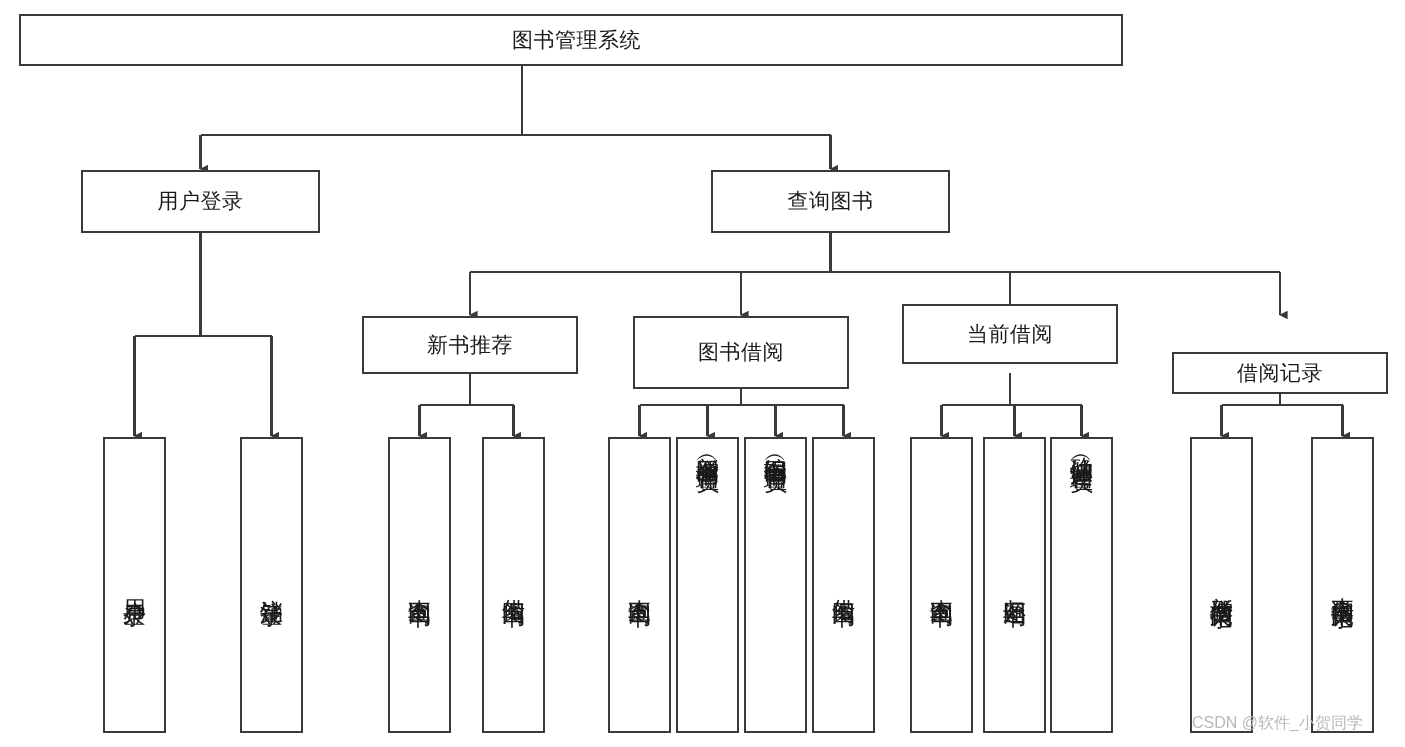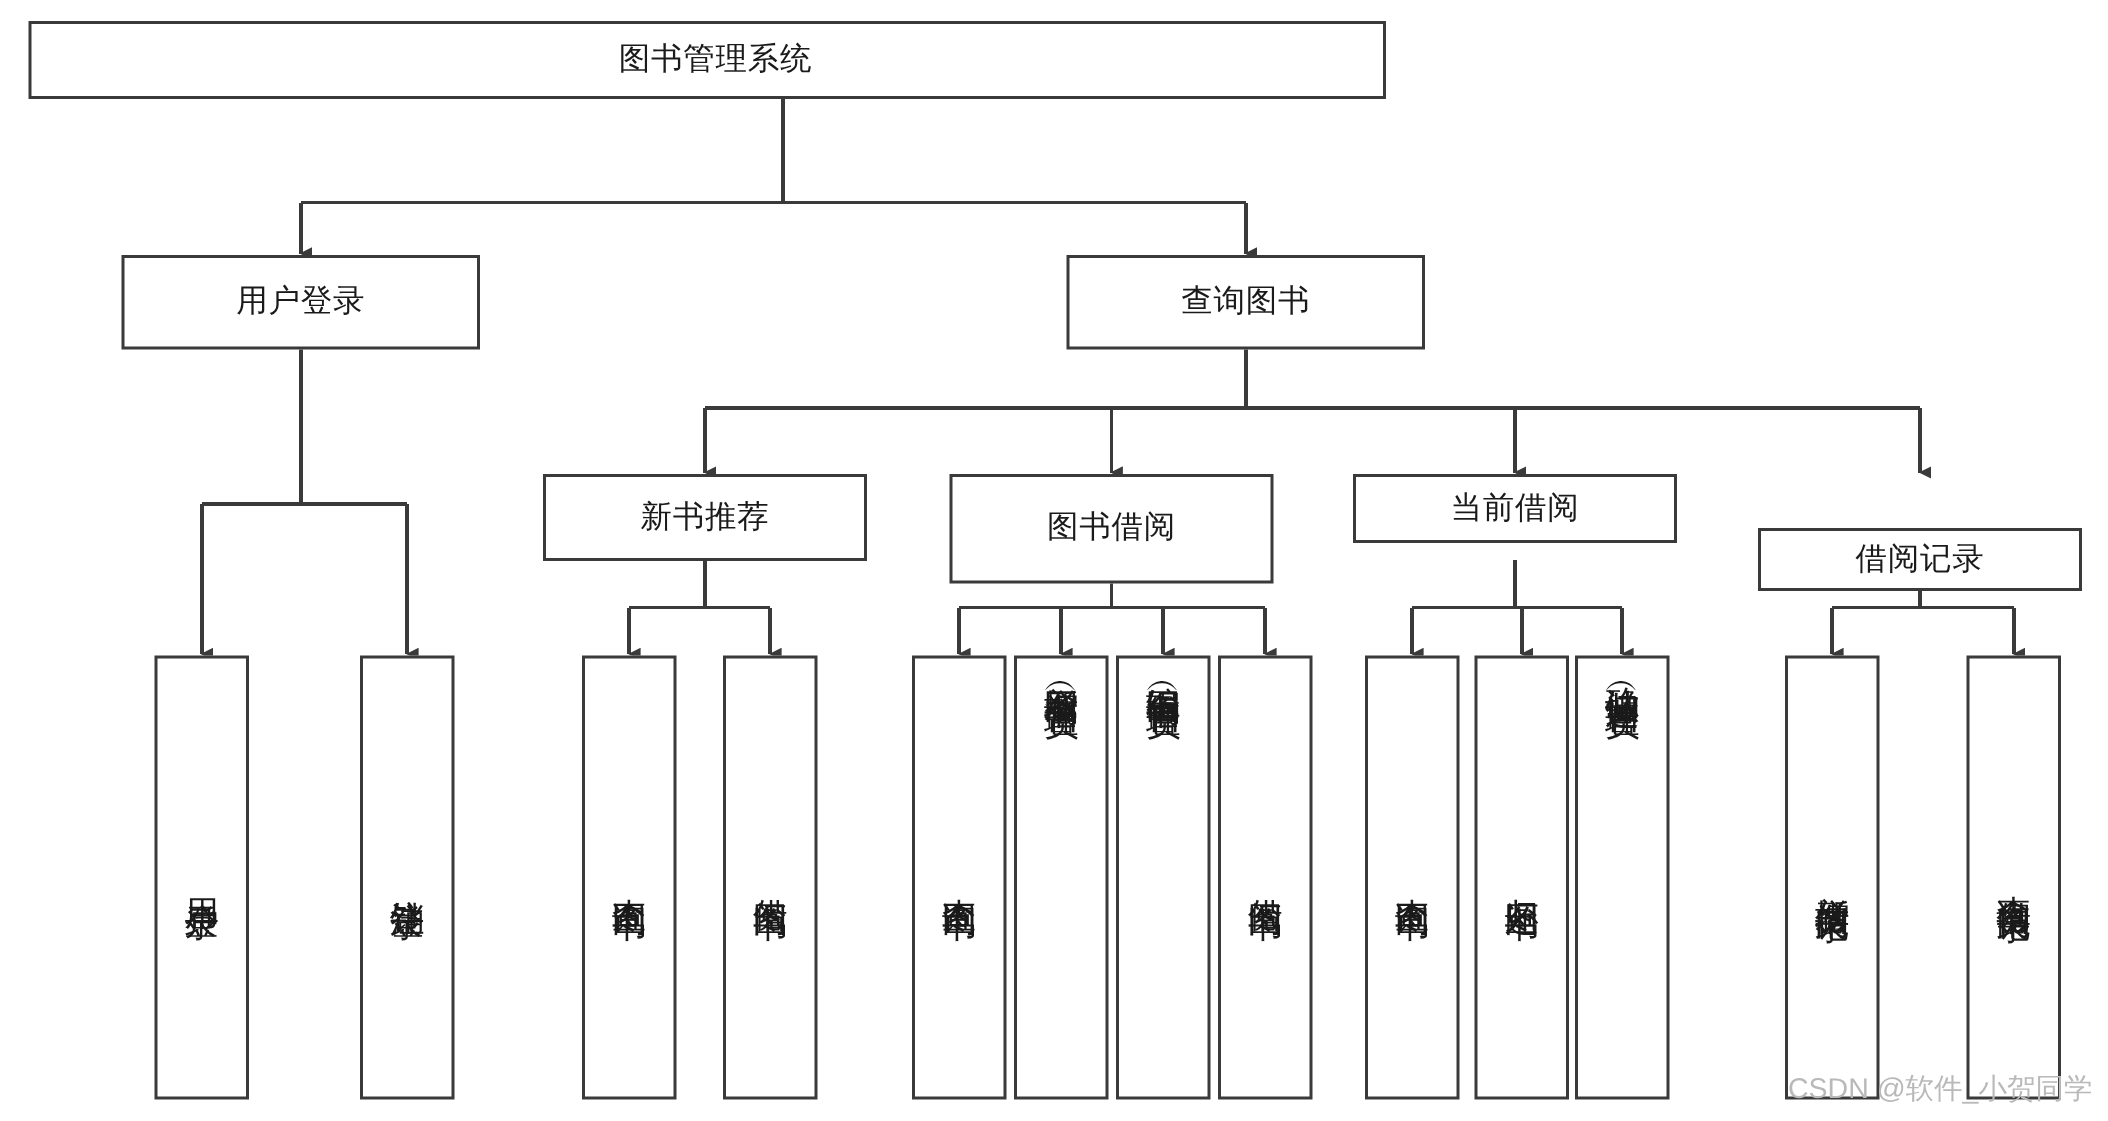--- a/index.html
+++ b/index.html
@@ -40,21 +40,21 @@
     writing-mode:vertical-rl;
     text-orientation:upright;
     font-size:23px;
     letter-spacing:2px;
     line-height:1;
   }
   .node.vert.centered{align-items:center;}
   .watermark{
     position:absolute;
     color:#b9b9b9;
-    font-size:19px;
+    font-size:16px;
     white-space:nowrap;
     font-family:"Liberation Sans","DejaVu Sans",sans-serif;
   }
 </style>
 </head>
 <body>
 
 <div id="diagram-root">
   <svg id="wires" viewBox="0 0 1405 747" xmlns="http://www.w3.org/2000/svg">
     <defs>
@@ -93,36 +93,36 @@
         <path d="M1014.5,405 L1014.5,436" marker-end="url(#arrowhead)"></path>
         <path d="M1081.5,405 L1081.5,436" marker-end="url(#arrowhead)"></path>
         <path d="M1280,373 L1280,405"></path>
         <path d="M1221.5,405 L1342.5,405"></path>
         <path d="M1221.5,405 L1221.5,436" marker-end="url(#arrowhead)"></path>
         <path d="M1342.5,405 L1342.5,436" marker-end="url(#arrowhead)"></path>
       </g>
   </svg>
 
   <div id="nodes-layer">
-      <div class="node horiz" style="left: 19px; top: 14px; width: 905px; height: 52px; padding-left: 11px;">
+      <div class="node horiz" style="left: 19px; top: 14px; width: 1104px; height: 52px; padding-left: 11px;">
         <span class="label">图书管理系统</span>
       </div>
       <div class="node horiz" style="left: 81px; top: 170px; width: 239px; height: 63px;">
         <span class="label">用户登录</span>
       </div>
       <div class="node horiz" style="left: 711px; top: 170px; width: 239px; height: 63px;">
         <span class="label">查询图书</span>
       </div>
       <div class="node horiz" style="left: 362px; top: 316px; width: 216px; height: 58px;">
         <span class="label">新书推荐</span>
       </div>
       <div class="node horiz" style="left: 633px; top: 316px; width: 216px; height: 73px;">
         <span class="label">图书借阅</span>
       </div>
-      <div class="node horiz" style="left: 902px; top: 316px; width: 216px; height: 46px;">
+      <div class="node horiz" style="left: 902px; top: 304px; width: 216px; height: 60px;">
         <span class="label">当前借阅</span>
       </div>
       <div class="node horiz" style="left: 1172px; top: 316px; width: 216px; height: 42px; margin-top: 36px;">
         <span class="label">借阅记录</span>
       </div>
       <div class="node vert centered" style="left: 103px; top: 437px; width: 63px; height: 296px;">
         <span class="label">用户登录</span>
       </div>
       <div class="node vert centered" style="left: 240px; top: 437px; width: 63px; height: 296px;">
         <span class="label">注销登录</span>

